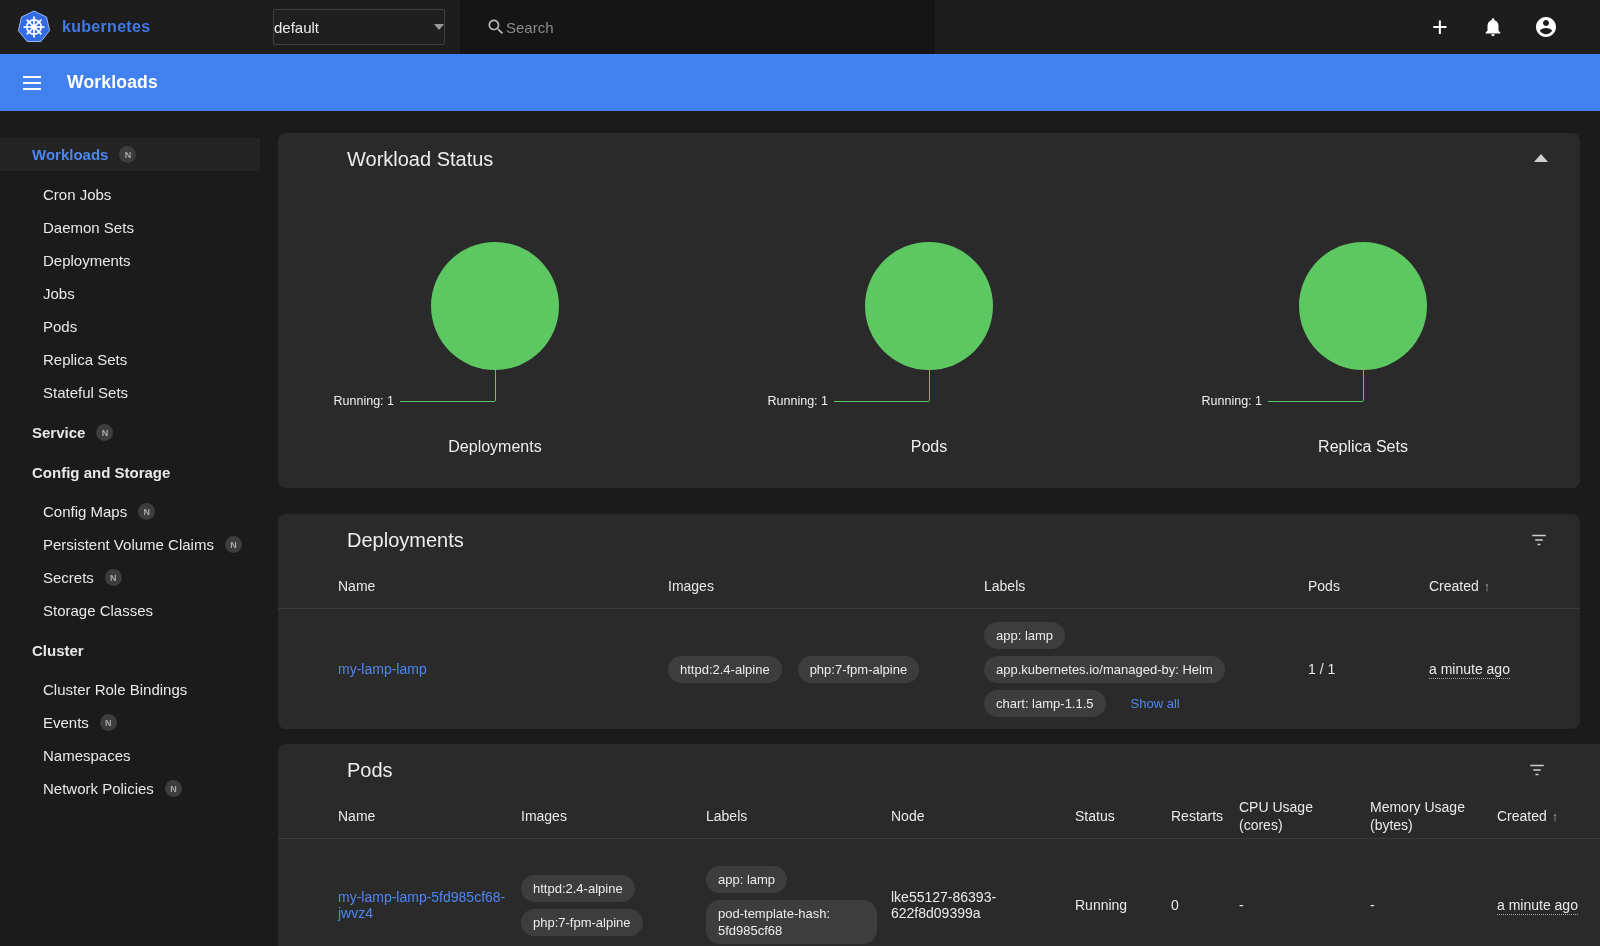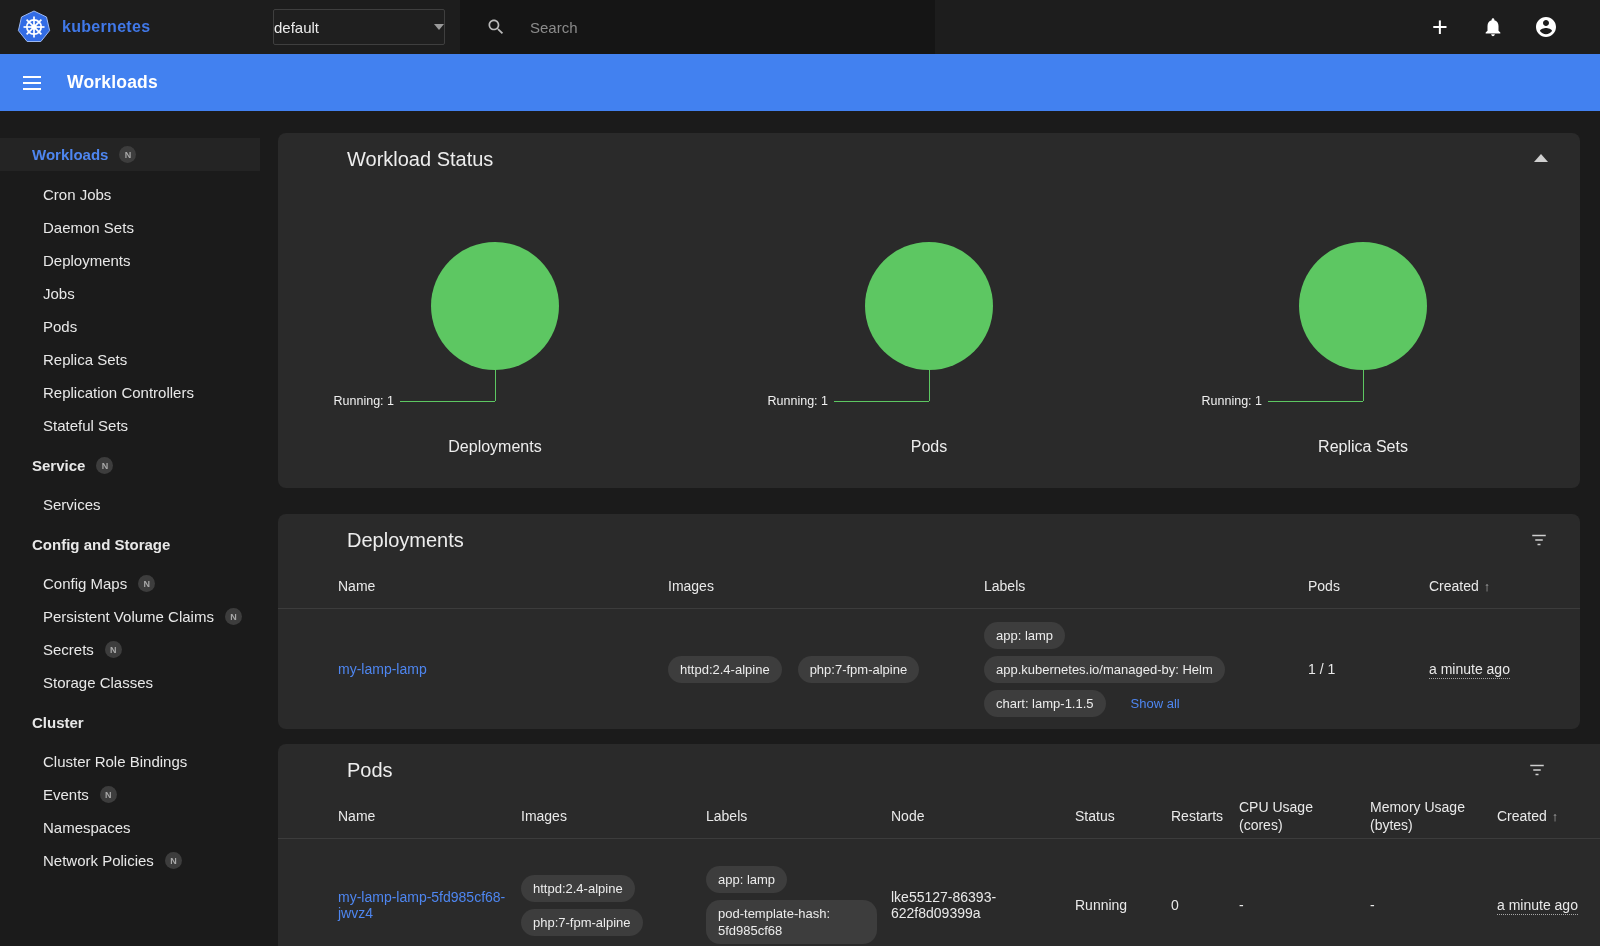--- a/index.html
+++ b/index.html
@@ -15,21 +15,21 @@
   .topbar { height: 54px; background: #1d1d1d; display: flex; align-items: center; position: relative; z-index: 3; }
   .brand { display: flex; align-items: center; gap: 10px; margin-left: 16px; }
   .brand-logo { width: 36px; height: 36px; display: block; }
   .brand-name { font-size: 16px; font-weight: bold; color: #4078e8; letter-spacing: .3px; }
   .ns-select { position: absolute; left: 273px; top: 9px; width: 172px; height: 36px;
     border: 1px solid #3f3f3f; border-radius: 2px; display: flex; align-items: center;
     justify-content: space-between; padding: 0 0; cursor: pointer; background: #1f1f1f; }
   .ns-value { font-size: 15px; color: #ececec; }
   .caret-down { width: 0; height: 0; border-left: 5px solid transparent; border-right: 5px solid transparent; border-top: 6px solid #9a9a9a; }
   .searchbar { position: absolute; left: 460px; top: 0; width: 475px; height: 54px; background: #151515;
-    display: flex; align-items: center; padding-left: 26px; gap: 24px; }
+    display: flex; align-items: center; padding-left: 26px; }
   .searchbar svg { flex-shrink: 0; }
   .searchbar input { background: transparent; border: none; outline: none; color: #dddddd; font-size: 15px; width: 360px;
     font-family: "Liberation Sans", "DejaVu Sans", sans-serif; }
   .searchbar input::placeholder { color: #8b8b8b; }
   .topbar-actions { margin-left: auto; display: flex; align-items: center; gap: 29px; margin-right: 42px; }
   .icon-btn { width: 24px; height: 24px; display: flex; align-items: center; justify-content: center; cursor: pointer; }
   .plus-glyph { font-size: 27px; font-weight: 400; color: #ffffff; line-height: 24px; }
 
   
   .appbar { height: 57px; background: #4281f0; display: flex; align-items: center; gap: 23px; padding-left: 20px; }
@@ -164,32 +164,26 @@
     <div class="nav-item child">
         <span>Jobs</span>
       </div>
     <div class="nav-item child">
         <span>Pods</span>
       </div>
     <div class="nav-item child">
         <span>Replica Sets</span>
       </div>
     <div class="nav-item child">
-        <span>Replication Controllers</span>
-      </div>
-    <div class="nav-item child">
         <span>Stateful Sets</span>
       </div>
     <div class="nav-item section">
       <span>Service</span>
       <span class="n-badge">N</span>
     </div>
-    <div class="nav-item child">
-        <span>Services</span>
-      </div>
     <div class="nav-item section">
         <span>Config and Storage</span>
       </div>
     <div class="nav-item child">
       <span>Config Maps</span>
       <span class="n-badge">N</span>
     </div>
     <div class="nav-item child">
       <span>Persistent Volume Claims</span>
       <span class="n-badge">N</span>

